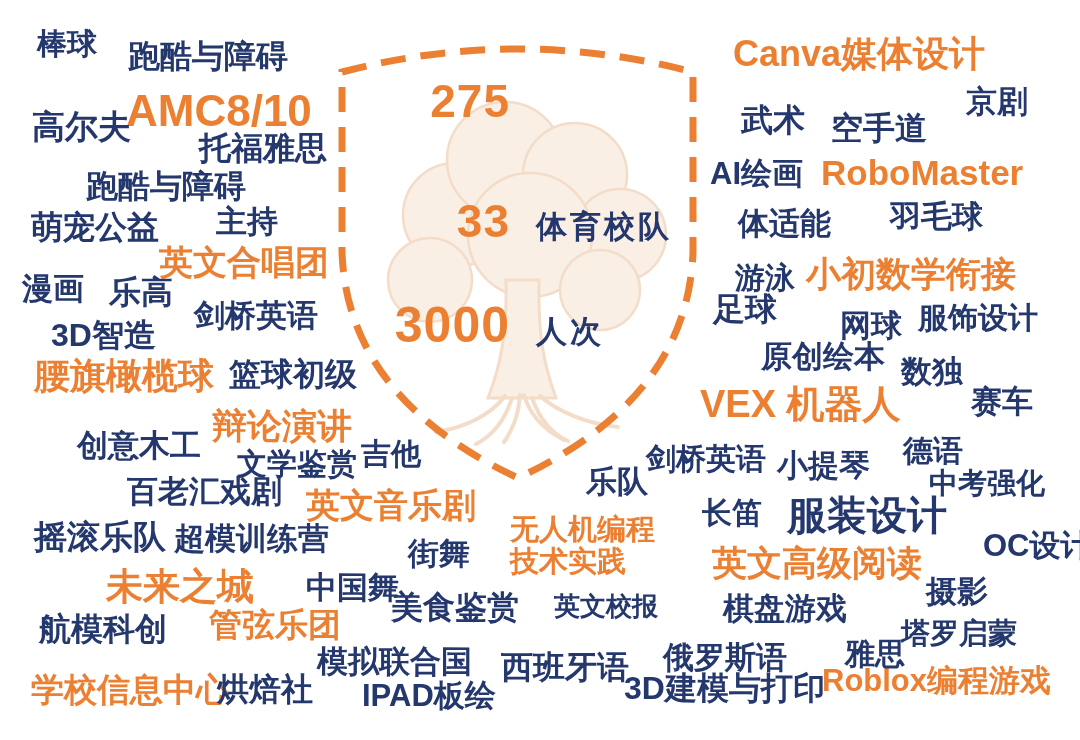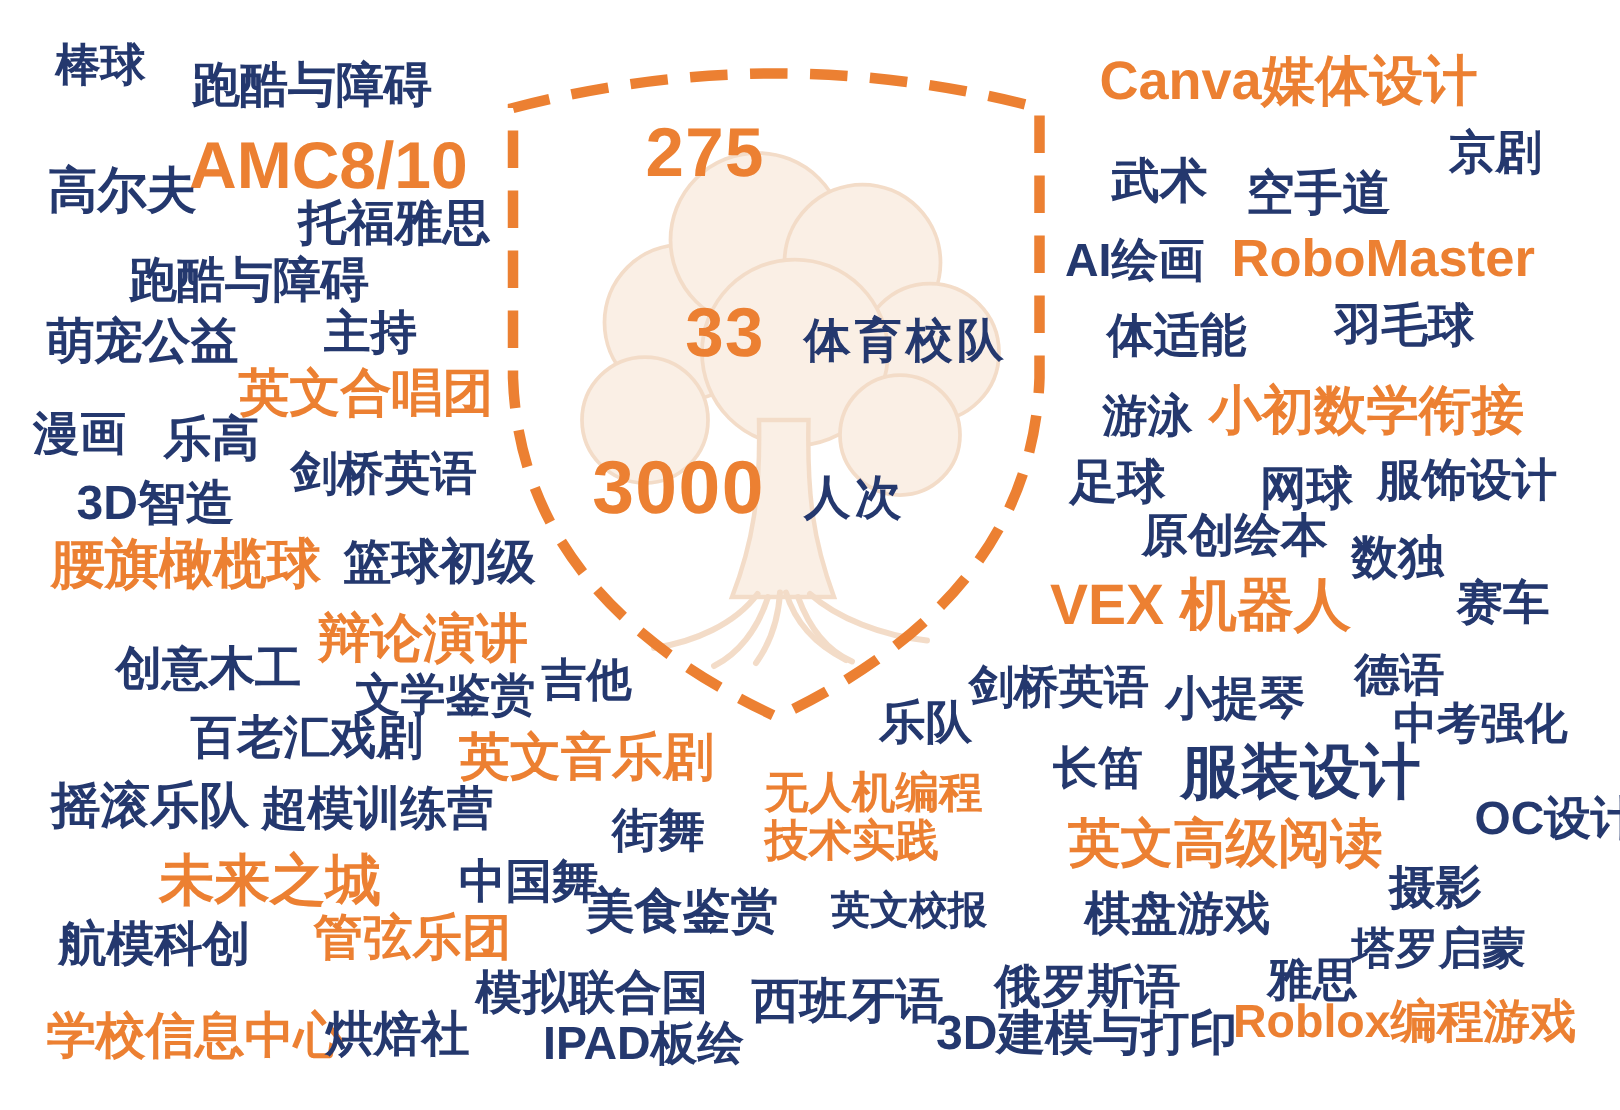--- a/index.html
+++ b/index.html
@@ -137,23 +137,23 @@
       <span class="word navy" style="left: 983px; top: 530px; font-size: 31px;">OC设计</span>
       <span class="word navy" style="left: 702px; top: 497px; font-size: 30px;">长笛</span>
       <span class="word navy" style="left: 787px; top: 494px; font-size: 40px;">服装设计</span>
       <span class="word navy" style="left: 929px; top: 468px; font-size: 29px;">中考强化</span>
       <span class="word navy" style="left: 777px; top: 450px; font-size: 31px;">小提琴</span>
       <span class="word navy" style="left: 903px; top: 435px; font-size: 30px;">德语</span>
       <span class="word orange" style="left: 700px; top: 385px; font-size: 38px;">VEX 机器人</span>
       <span class="word navy" style="left: 971px; top: 386px; font-size: 31px;">赛车</span>
       <span class="word navy" style="left: 901px; top: 356px; font-size: 31px;">数独</span>
       <span class="word navy" style="left: 761px; top: 341px; font-size: 31px;">原创绘本</span>
-      <span class="word navy" style="left: 918px; top: 305px; font-size: 30px;">服饰设计</span>
+      <span class="word navy" style="left: 918px; top: 305px; font-size: 30px; font-family: Liberation Mono, monospace;">服饰设计</span>
       <span class="word navy" style="left: 840px; top: 310px; font-size: 31px;">网球</span>
-      <span class="word navy" style="left: 713px; top: 305px; font-size: 32px;">足球</span>
+      <span class="word navy" style="left: 713px; top: 293px; font-size: 32px;">足球</span>
       <span class="word navy" style="left: 735px; top: 262px; font-size: 30px;">游泳</span>
       <span class="word orange" style="left: 806px; top: 256px; font-size: 35px;">小初数学衔接</span>
       <span class="word navy" style="left: 738px; top: 208px; font-size: 31px;">体适能</span>
       <span class="word navy" style="left: 890px; top: 201px; font-size: 31px;">羽毛球</span>
       <span class="word navy" style="left: 710px; top: 158px; font-size: 31px;">AI绘画</span>
       <span class="word orange" style="left: 821px; top: 155px; font-size: 35px;">RoboMaster</span>
       <span class="word navy" style="left: 741px; top: 104px; font-size: 32px;">武术</span>
       <span class="word navy" style="left: 831px; top: 112px; font-size: 32px;">空手道</span>
       <span class="word navy" style="left: 966px; top: 86px; font-size: 31px;">京剧</span>
       <span class="word orange" style="left: 733px; top: 35px; font-size: 36px;">Canva媒体设计</span>

